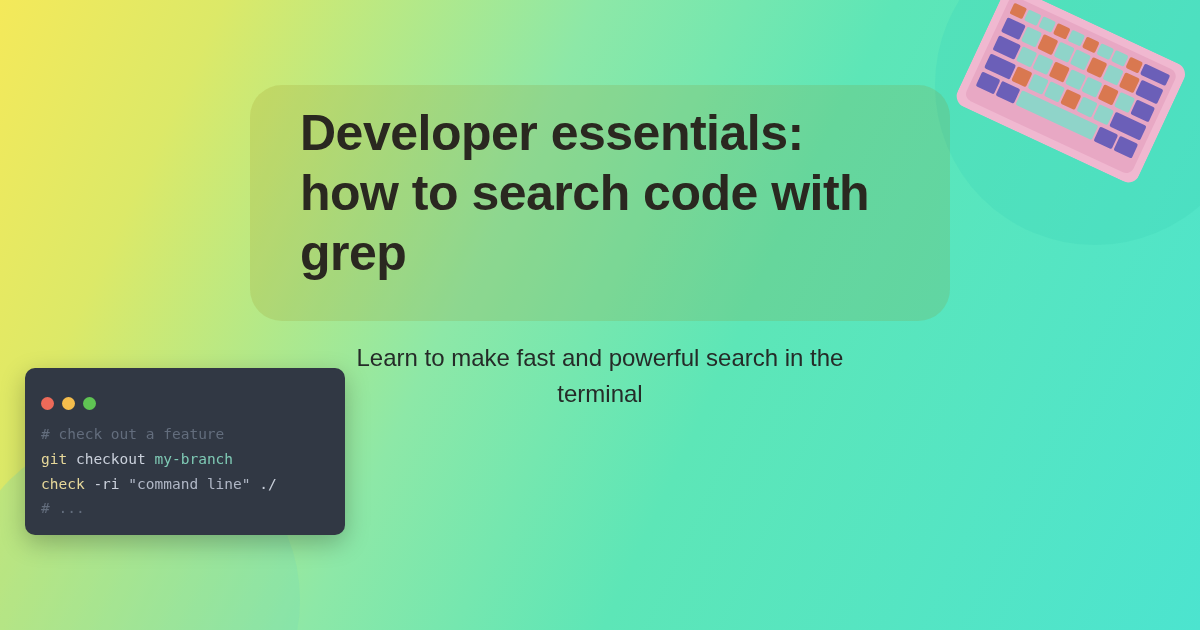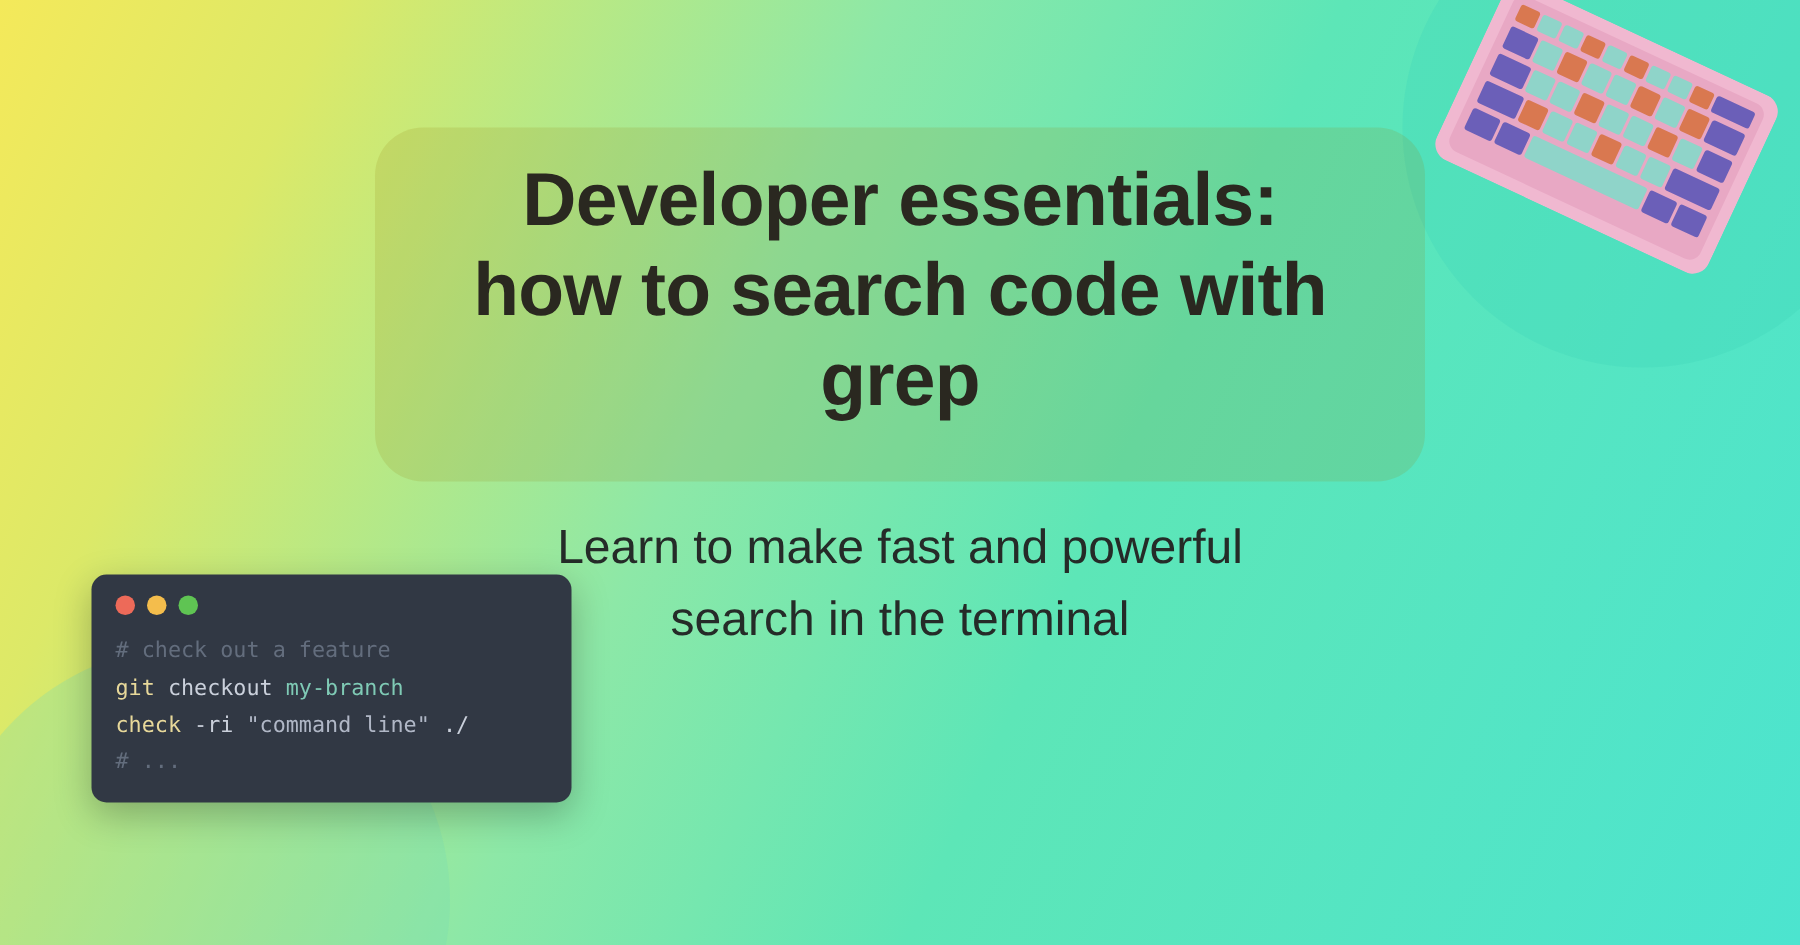--- a/index.html
+++ b/index.html
@@ -31,21 +31,20 @@
       background: rgba(120, 220, 180, 0.28);
       border-radius: 50%;
       bottom: -140px;
       left: -40px;
     }
     .title-wrap {
       position: absolute;
       top: 85px;
       left: 50%;
       transform: translateX(-50%);
-      text-align: center;
       background: rgba(150, 130, 20, 0.16);
       border-radius: 32px;
       padding: 18px 50px 38px;
       width: 700px;
     }
     .title {
       font-size: 50px;
       font-weight: 800;
       color: #2a2820;
       line-height: 1.2;
@@ -53,38 +52,37 @@
     }
     .subtitle-wrap {
       position: absolute;
       top: 340px;
       left: 50%;
       transform: translateX(-50%);
       text-align: center;
       width: 560px;
     }
     .subtitle {
-      font-size: 32px;
+      font-size: 24px;
       font-weight: 400;
       color: #252b28;
       line-height: 1.5;
     }
     .terminal {
       position: absolute;
       left: 25px;
       bottom: 95px;
       width: 320px;
       background: #313844;
       border-radius: 10px;
-      padding: 14px 16px 14px;
+      padding: 29px 16px 14px;
       box-shadow: 0 8px 24px rgba(0,0,0,0.25);
       font-family: 'SF Mono', Monaco, Consolas, monospace;
       font-size: 14.5px;
       line-height: 1.7;
-      margin-left: 36px;
     }
     .dots {
       display: flex;
       gap: 8px;
       margin-bottom: 12px;
     }
     .dot {
       width: 13px;
       height: 13px;
       border-radius: 50%;

